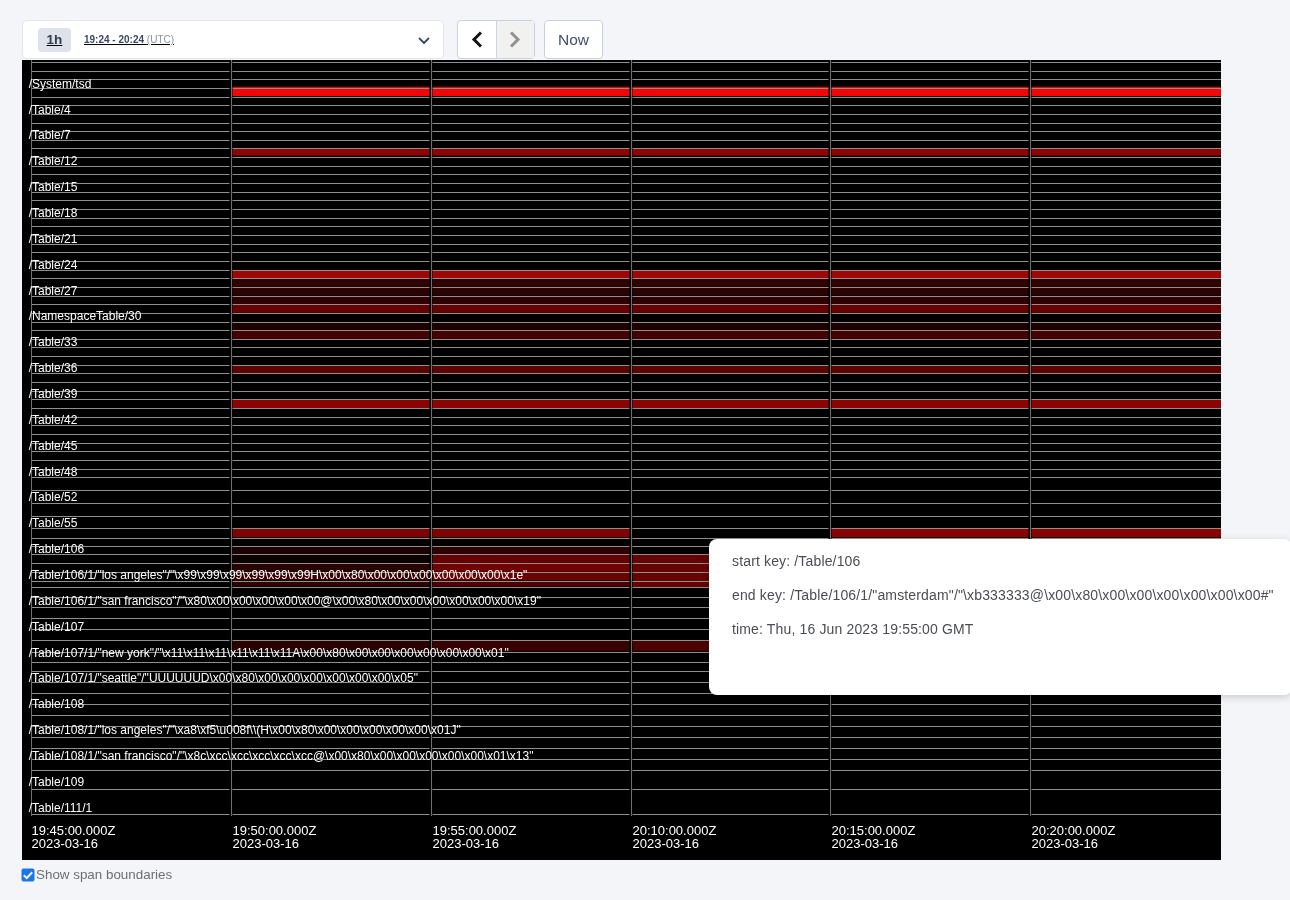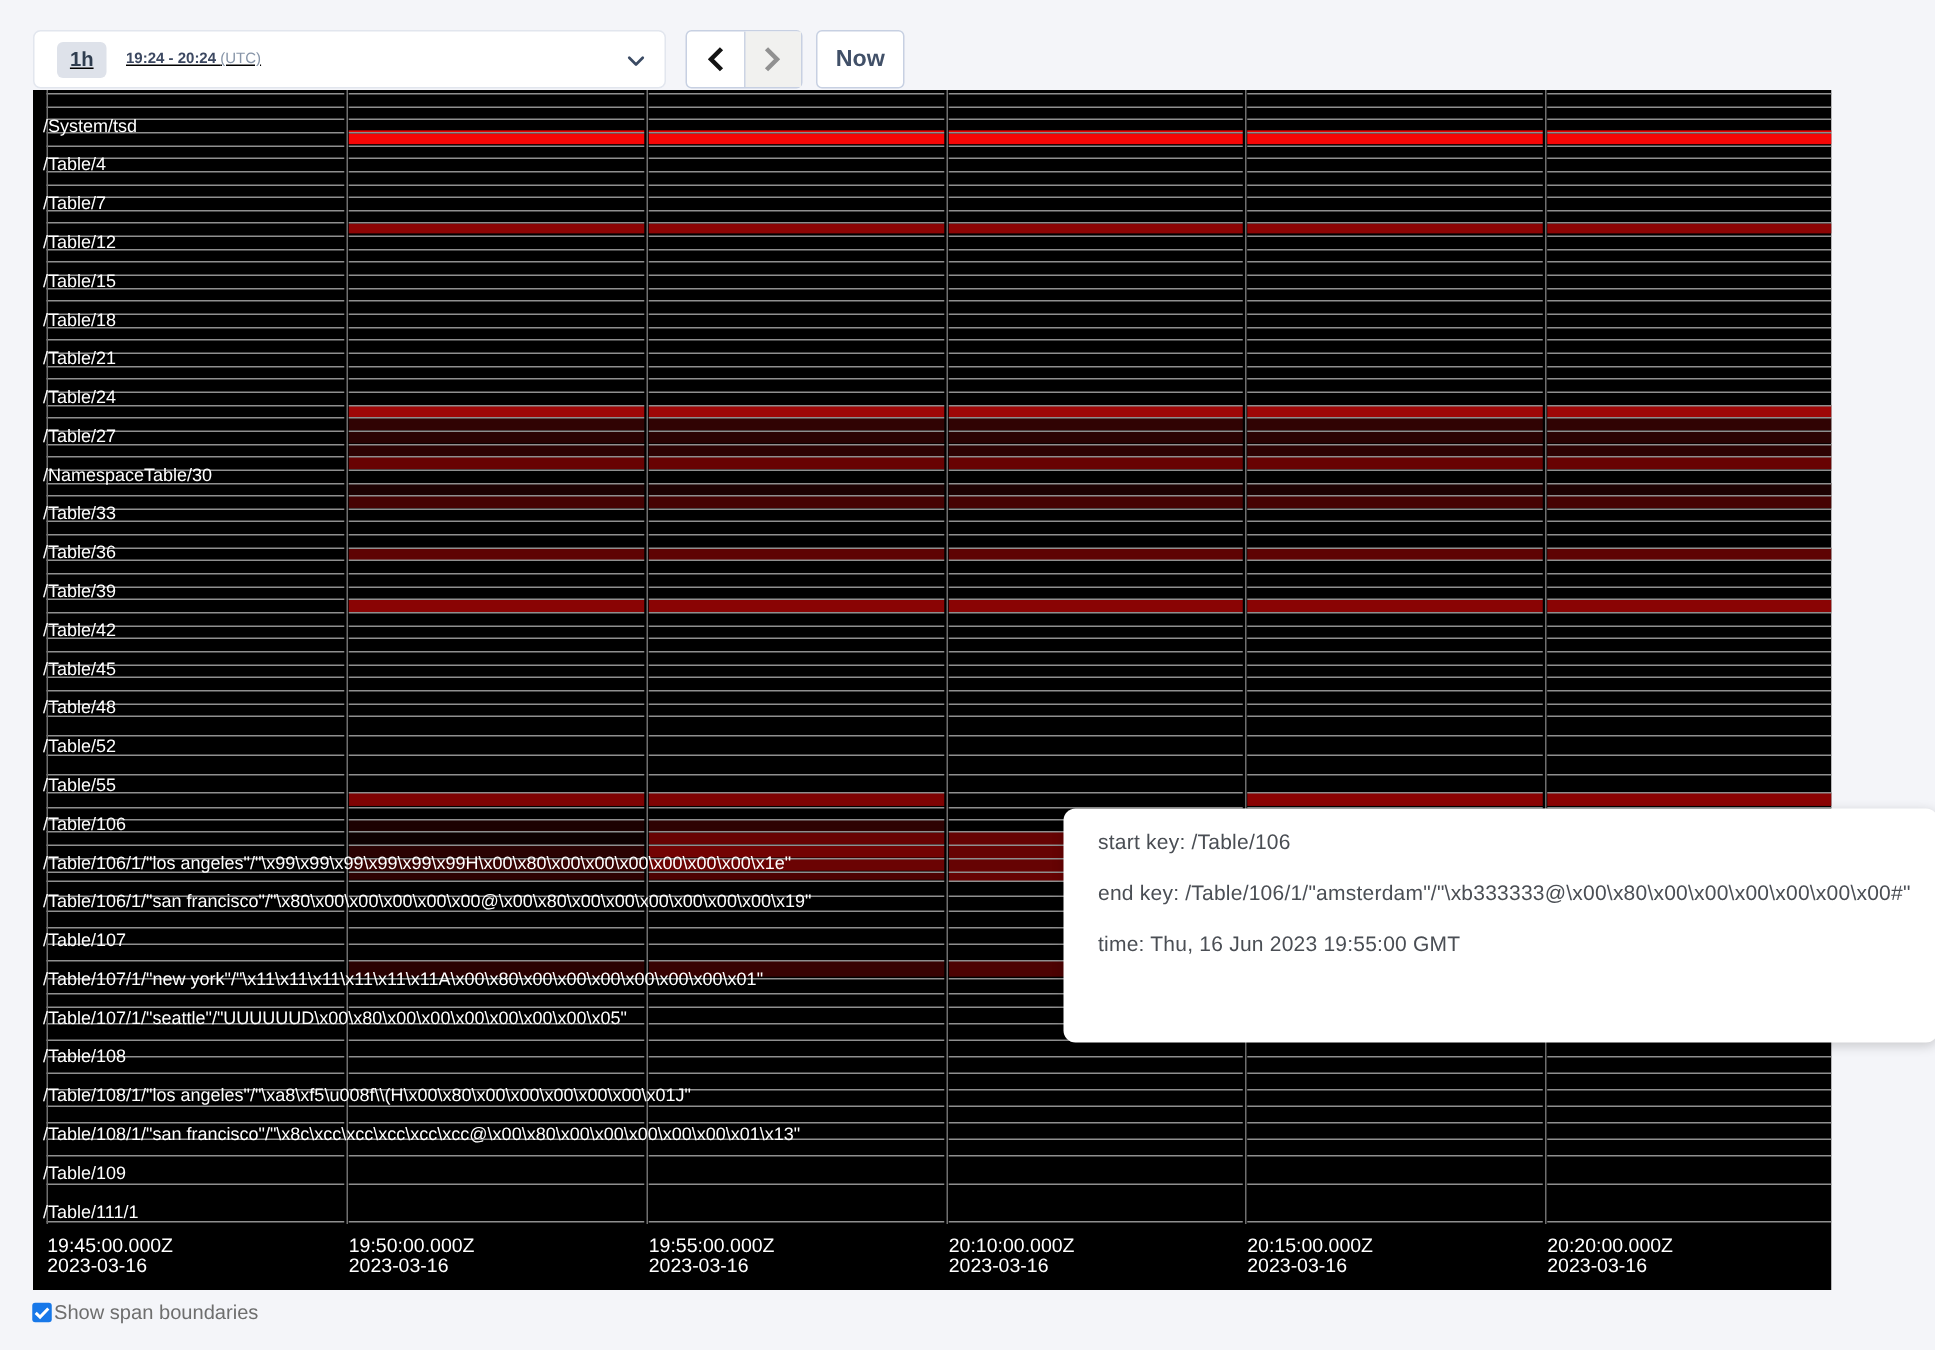--- a/index.html
+++ b/index.html
@@ -12,21 +12,21 @@
     font-size:13.5px; font-weight:bold; color:#2f3d4f; }
   .trange { margin-left:13px; font-size:10px; font-weight:bold; color:#3c4861; }
   .utc { font-weight:normal; color:#8795a8; }
   .selchev { position:absolute; right:12.5px; top:14.5px; }
   .navgroup { left:457px; top:20px; width:76px; height:37px; border:1px solid #c7d0e2;
     border-radius:4px; background:#fff; display:flex; }
   .navgroup .half { width:38px; height:37px; display:flex; align-items:center; justify-content:center; }
   .navgroup .next { background:#f1f1ef; border-left:1px solid #ccd4e4; }
   .nowbtn { left:544px; top:20px; width:57px; height:37px; border:1px solid #c7d0e2;
     border-radius:4px; background:#fff; display:flex; align-items:center; justify-content:center;
-    font-size:15.5px; font-weight:bold; color:#415068; }
+    font-size:15.5px; font-weight:normal; color:#415068; }
   .canvas { position:absolute; left:22px; top:60px; }
   .tooltip { left:709px; top:539px; width:571px; height:156px; background:#fff;
     border-radius:8px; box-shadow:0 2px 8px rgba(0,0,0,0.18); color:#4a4e54; font-size:14px; letter-spacing:0.15px;padding-left:12px; }
   .tooltip div { margin-left:11px; height:34px; display:flex; align-items:center; }
   .tooltip div:first-child { margin-top:4.8px; }
   .cbrow { left:21px; top:867px; display:flex; align-items:center; }
   .cbrow span { margin-left:1px; font-size:13.4px; color:#6e6e6e; }
 </style>
 </head>
 <body>

